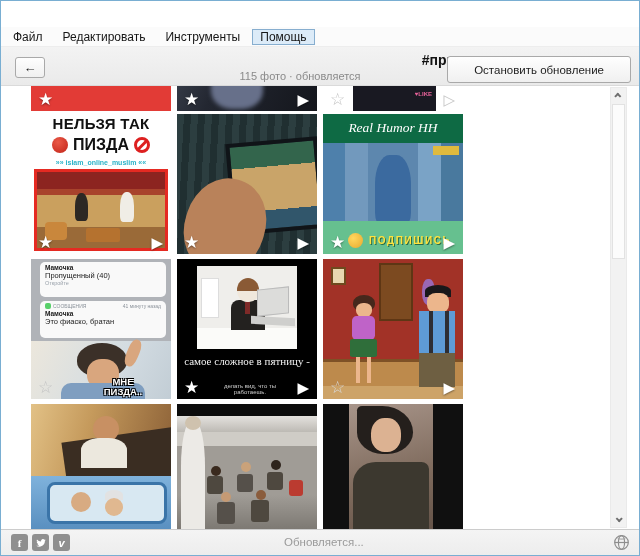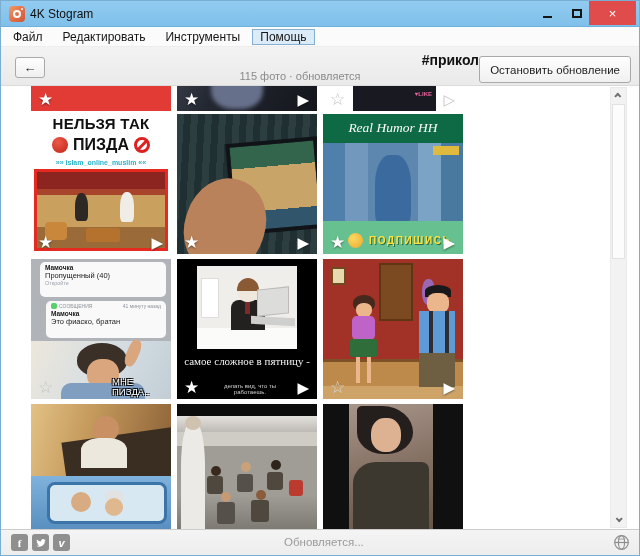--- a/index.html
+++ b/index.html
@@ -20,21 +20,21 @@
   
   .menubar{position:absolute;top:26px;left:0;right:0;height:20px;background:#fbfbfb;border-bottom:1px solid #ededed;display:flex;align-items:center;padding-left:4px;font-size:12px;}
   .mitem{padding:1px 8px;margin-right:4px;color:#161616;cursor:pointer;white-space:nowrap;}
   .mitem.active{background:#dcebf8;border:1px solid #87aecf;padding:0 7px;}
   
   .header{position:absolute;top:46px;left:0;right:0;height:39px;background:linear-gradient(#f3f3f3,#eaeaea);border-bottom:1px solid #dadada;}
   .btn{background:linear-gradient(#fefefe,#f0f0f0);border:1px solid #a9a9a9;border-radius:3px;color:#1d1d1d;cursor:pointer;}
   .backbtn{position:absolute;left:14px;top:10px;width:30px;height:21px;font-size:13px;line-height:17px;}
   .htitle{position:absolute;left:120px;right:160px;top:5px;text-align:right;font-size:14px;font-weight:bold;color:#121212;}
   .hsub{position:absolute;left:120px;right:160px;top:23px;text-align:center;font-size:11px;color:#8a8a8a;}
-  .stopbtn{position:absolute;right:8px;top:9px;height:27px;padding:0 10px;font-size:11.5px;}
+  .stopbtn{position:absolute;right:8px;top:9px;height:27px;padding:0 26px;font-size:11.5px;}
   
   .content{position:absolute;top:85px;left:0;right:0;bottom:26px;background:#fff;overflow:hidden;}
   .tile{position:absolute;width:140px;height:140px;overflow:hidden;cursor:pointer;background:#fff;}
   .art{position:absolute;left:0;top:0;right:0;bottom:0;}
   .shape{position:absolute;}
   .st{position:absolute;left:7px;bottom:3px;font-size:17px;color:#fff;text-shadow:0 1px 2px rgba(0,0,0,.45);z-index:6;cursor:pointer;line-height:1;}
   .st.outline{color:#c4c4c4;text-shadow:none;}
   .pl{position:absolute;right:8px;bottom:4px;font-size:15px;color:#fff;text-shadow:0 1px 2px rgba(0,0,0,.45);z-index:6;line-height:1;}
   .pl.outline{color:#c6c6c6;text-shadow:none;}
   
@@ -54,21 +54,21 @@
   
   .pmcard{position:absolute;left:9px;right:5px;background:rgba(252,252,252,.96);border-radius:5px;padding:2px 5px;}
   .pm-s{font-size:6.5px;font-weight:bold;color:#1a1a1a;}
   .pm-t{font-size:7.5px;color:#1a1a1a;}
   .pm-h{font-size:5.5px;color:#9aa2ab;}
   .pmhead{display:flex;align-items:center;gap:2px;margin-bottom:1px;}
   .pmdot{width:6px;height:6px;border-radius:2px;background:#58d06a;}
   .pmapp{font-size:5px;color:#8c939b;}
   .pmtime{margin-left:auto;font-size:5px;color:#8c939b;}
   .pmbot{position:absolute;left:0;right:0;top:82px;bottom:0;background:linear-gradient(115deg,#ece7dc 0%,#d3dce2 60%,#c2cdd5 100%);}
-  .pmcap{position:absolute;right:3px;bottom:2px;width:56px;font-size:9.5px;font-weight:normal;color:#fff;text-align:left;line-height:1.08;text-shadow:-1px -1px 0 #000,1px -1px 0 #000,-1px 1px 0 #000,1px 1px 0 #000;}
+  .pmcap{position:absolute;right:20px;bottom:2px;width:56px;font-size:9.5px;font-weight:bold;color:#fff;text-align:center;line-height:1.08;text-shadow:-1px -1px 0 #000,1px -1px 0 #000,-1px 1px 0 #000,1px 1px 0 #000;}
   
   .dgphoto{position:absolute;left:20px;right:20px;top:7px;height:83px;background:linear-gradient(180deg,#efeeeb 0 75%,#fbfbf9 75% 100%);}
   .dgcap1{position:absolute;left:0;right:0;top:96px;text-align:center;font-family:"Liberation Serif",serif;font-size:11px;color:#f2f2f2;}
   .dgcap2{position:absolute;left:30px;right:24px;top:124px;text-align:center;font-size:6px;color:#cfcfcf;}
   
   .scrollbar{position:absolute;top:1px;bottom:1px;right:12px;width:17px;background:#f2f2f2;border:1px solid #eaeaea;}
   .sbbtn{position:absolute;left:0;right:0;height:15px;display:flex;align-items:center;justify-content:center;cursor:pointer;}
   .sb-up{top:0;}
   .sb-down{bottom:0;}
   .chev{width:5px;height:5px;border-left:2px solid #6e6e6e;border-top:2px solid #6e6e6e;}
@@ -84,36 +84,20 @@
   .social.fb span{font-size:11px;font-weight:bold;font-family:"Liberation Serif",serif;}
   .social.vm span{font-size:11px;font-weight:bold;font-style:italic;}
   .status{position:absolute;left:283px;top:6px;font-size:11.5px;color:#9a9a9a;}
   .globe{position:absolute;right:9px;top:4px;width:17px;height:17px;cursor:pointer;}
 </style>
 </head>
 <body>
 
 <div class="window">
 
-  <div class="titlebar">
-    <div class="appicon">
-      <div class="ring"></div>
-      <div class="dot"></div>
-    </div>
-    <span class="wtitle">4K Stogram</span>
-    <div class="winbtn min">
-        <div class="minbar"></div>
-      </div>
-    <div class="winbtn max">
-        <div class="maxbox"></div>
-      </div>
-    <div class="winbtn close">
-        <span>×</span>
-      </div>
-  </div>
 
   <div class="menubar">
     <span class="mitem">Файл</span>
     <span class="mitem">Редактировать</span>
     <span class="mitem">Инструменты</span>
     <span class="mitem active">Помощь</span>
   </div>
 
   <div class="header">
     <button class="btn backbtn"><span>←</span></button>
@@ -187,21 +171,21 @@
       <span class="st">★</span>
       <span class="pl">▶</span>
     </div>
 
     <div class="tile" style="left:30px;top:173px;background:#b0b3b8;">
       <div class="pmcard" style="top:3px;height:35px;">
         <div class="pm-s">Мамочка</div>
         <div class="pm-t">Пропущенный (40)</div>
         <div class="pm-h">Откройте</div>
       </div>
-      <div class="pmcard" style="top:42px;height:37px;margin-left:6px;">
+      <div class="pmcard" style="top:42px;height:37px;">
         <div class="pmhead">
           <span class="pmdot"></span>
           <span class="pmapp">СООБЩЕНИЯ</span>
           <span class="pmtime">41 минуту назад</span>
         </div>
         <div class="pm-s">Мамочка</div>
         <div class="pm-t">Это фиаско, братан</div>
       </div>
       <div class="pmbot">
         <div class="shape" style="left:46px;top:2px;width:50px;height:34px;background:#3b3028;border-radius:50% 50% 45% 45%;"></div>

